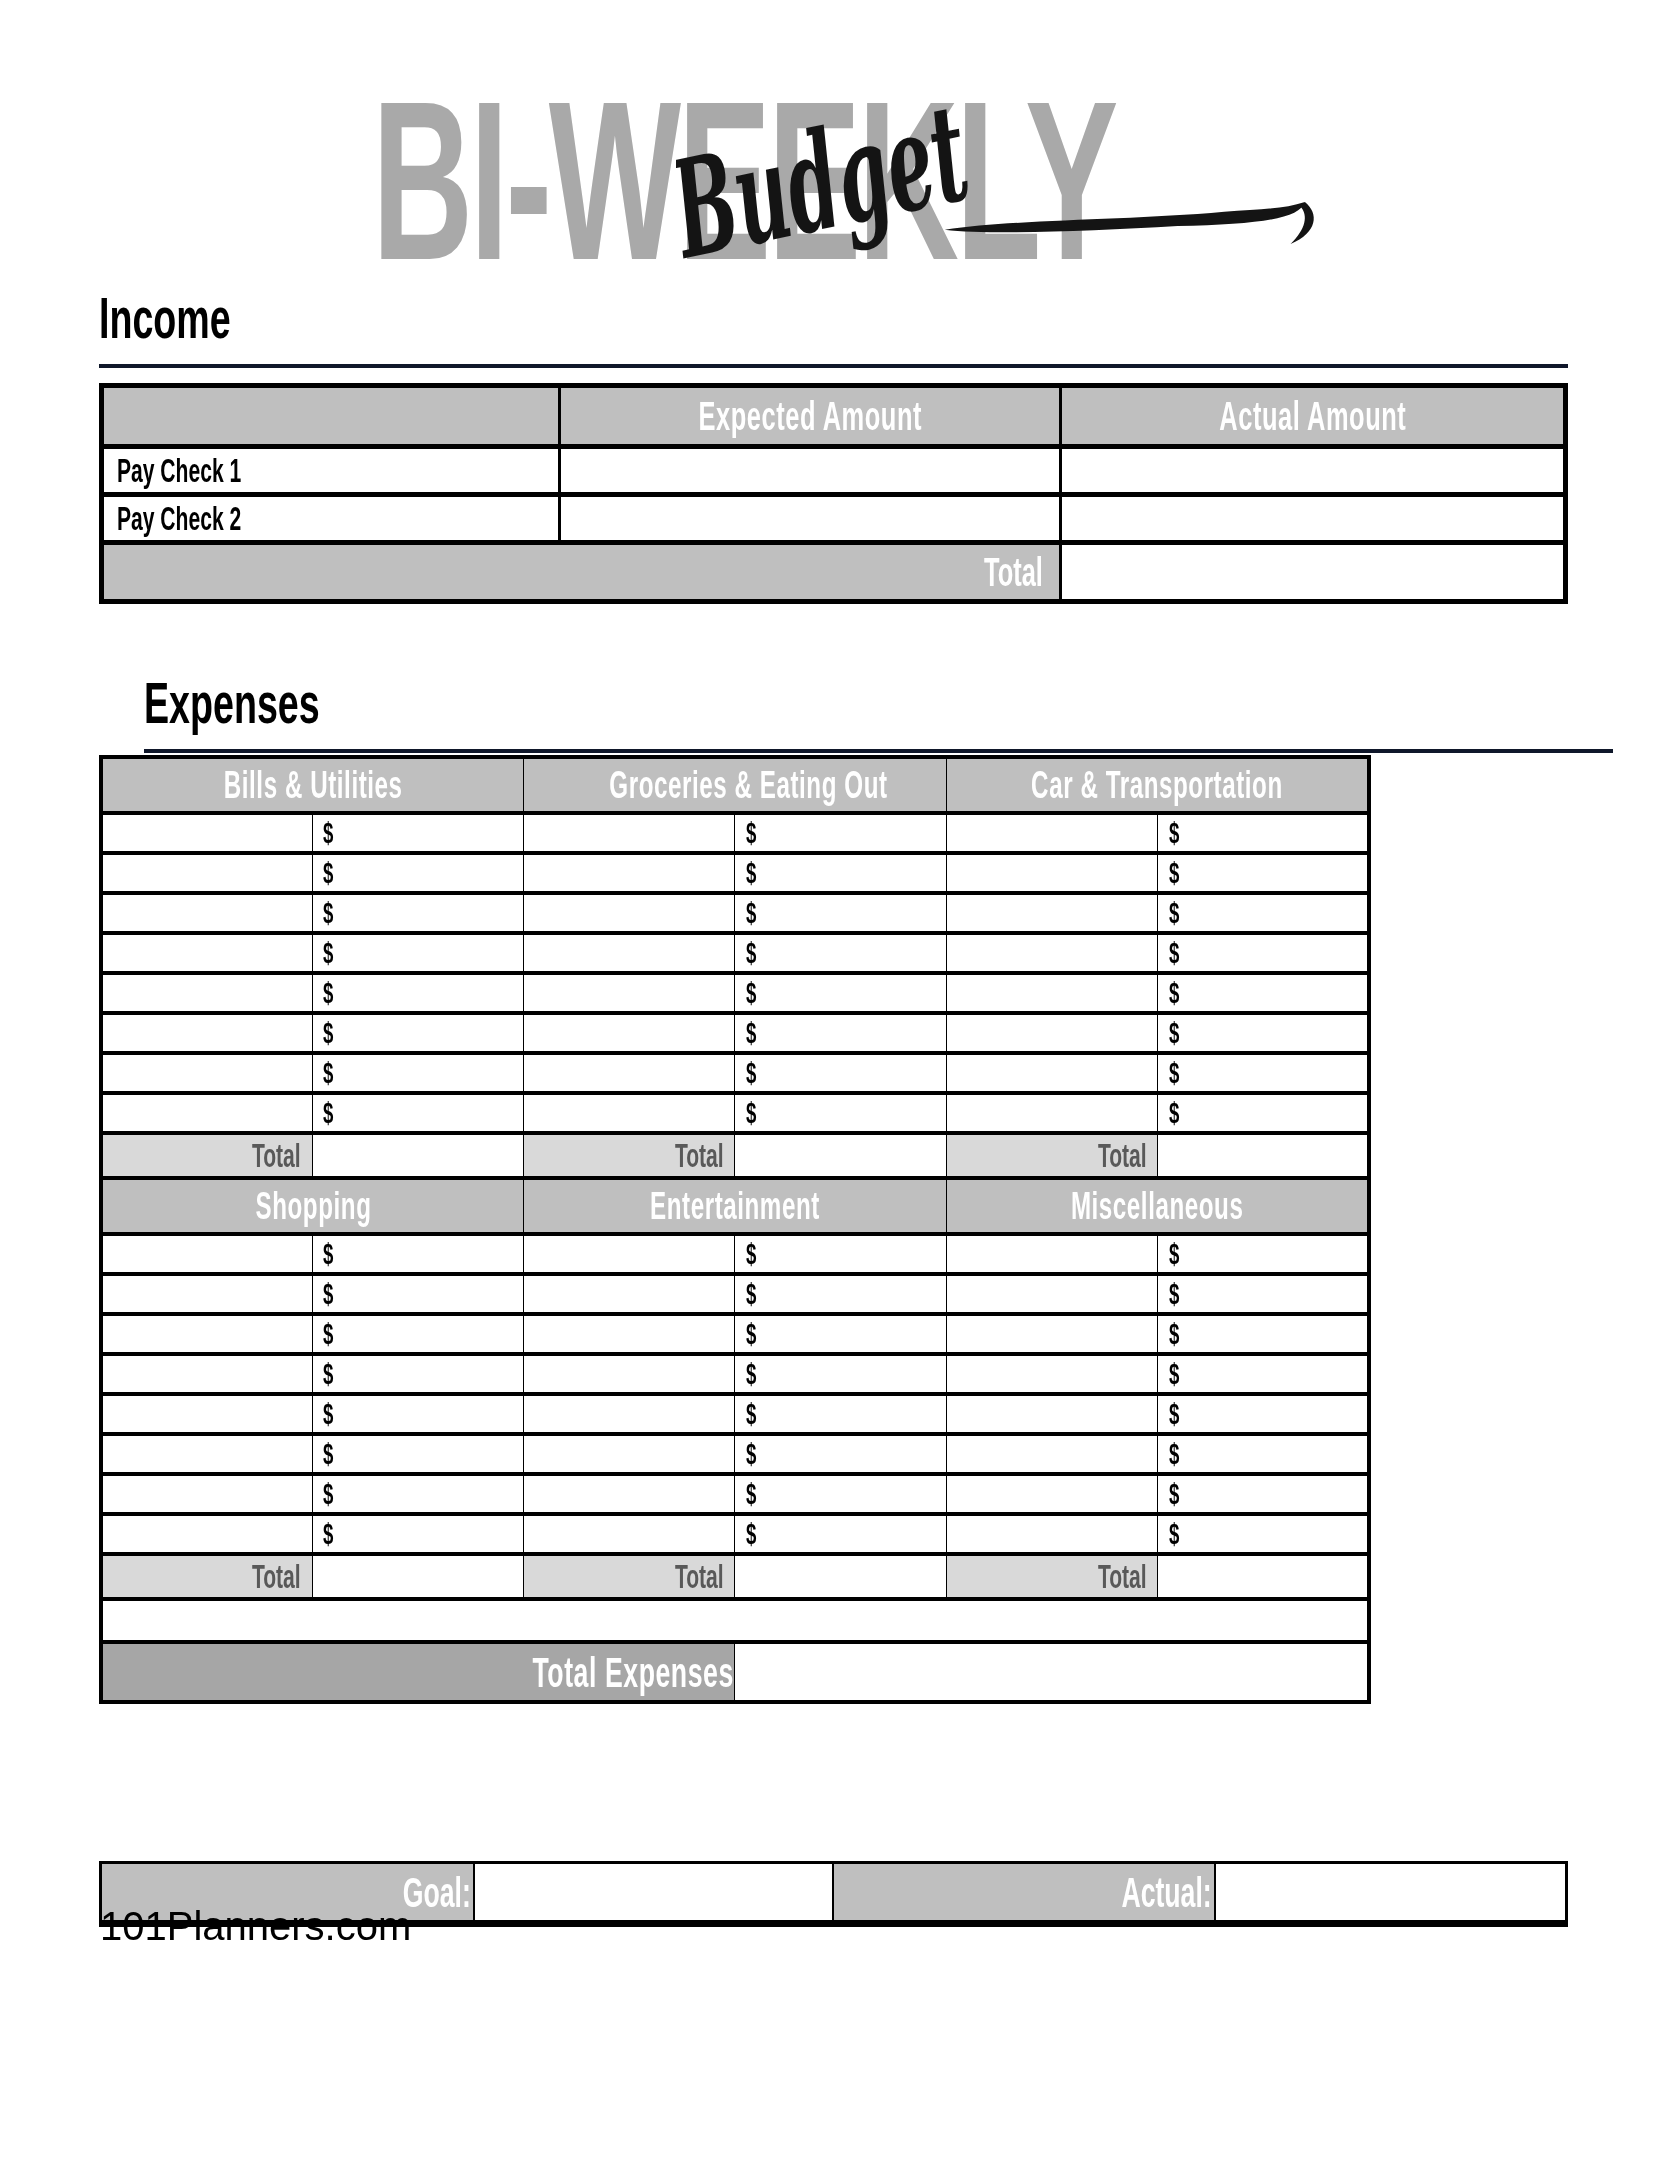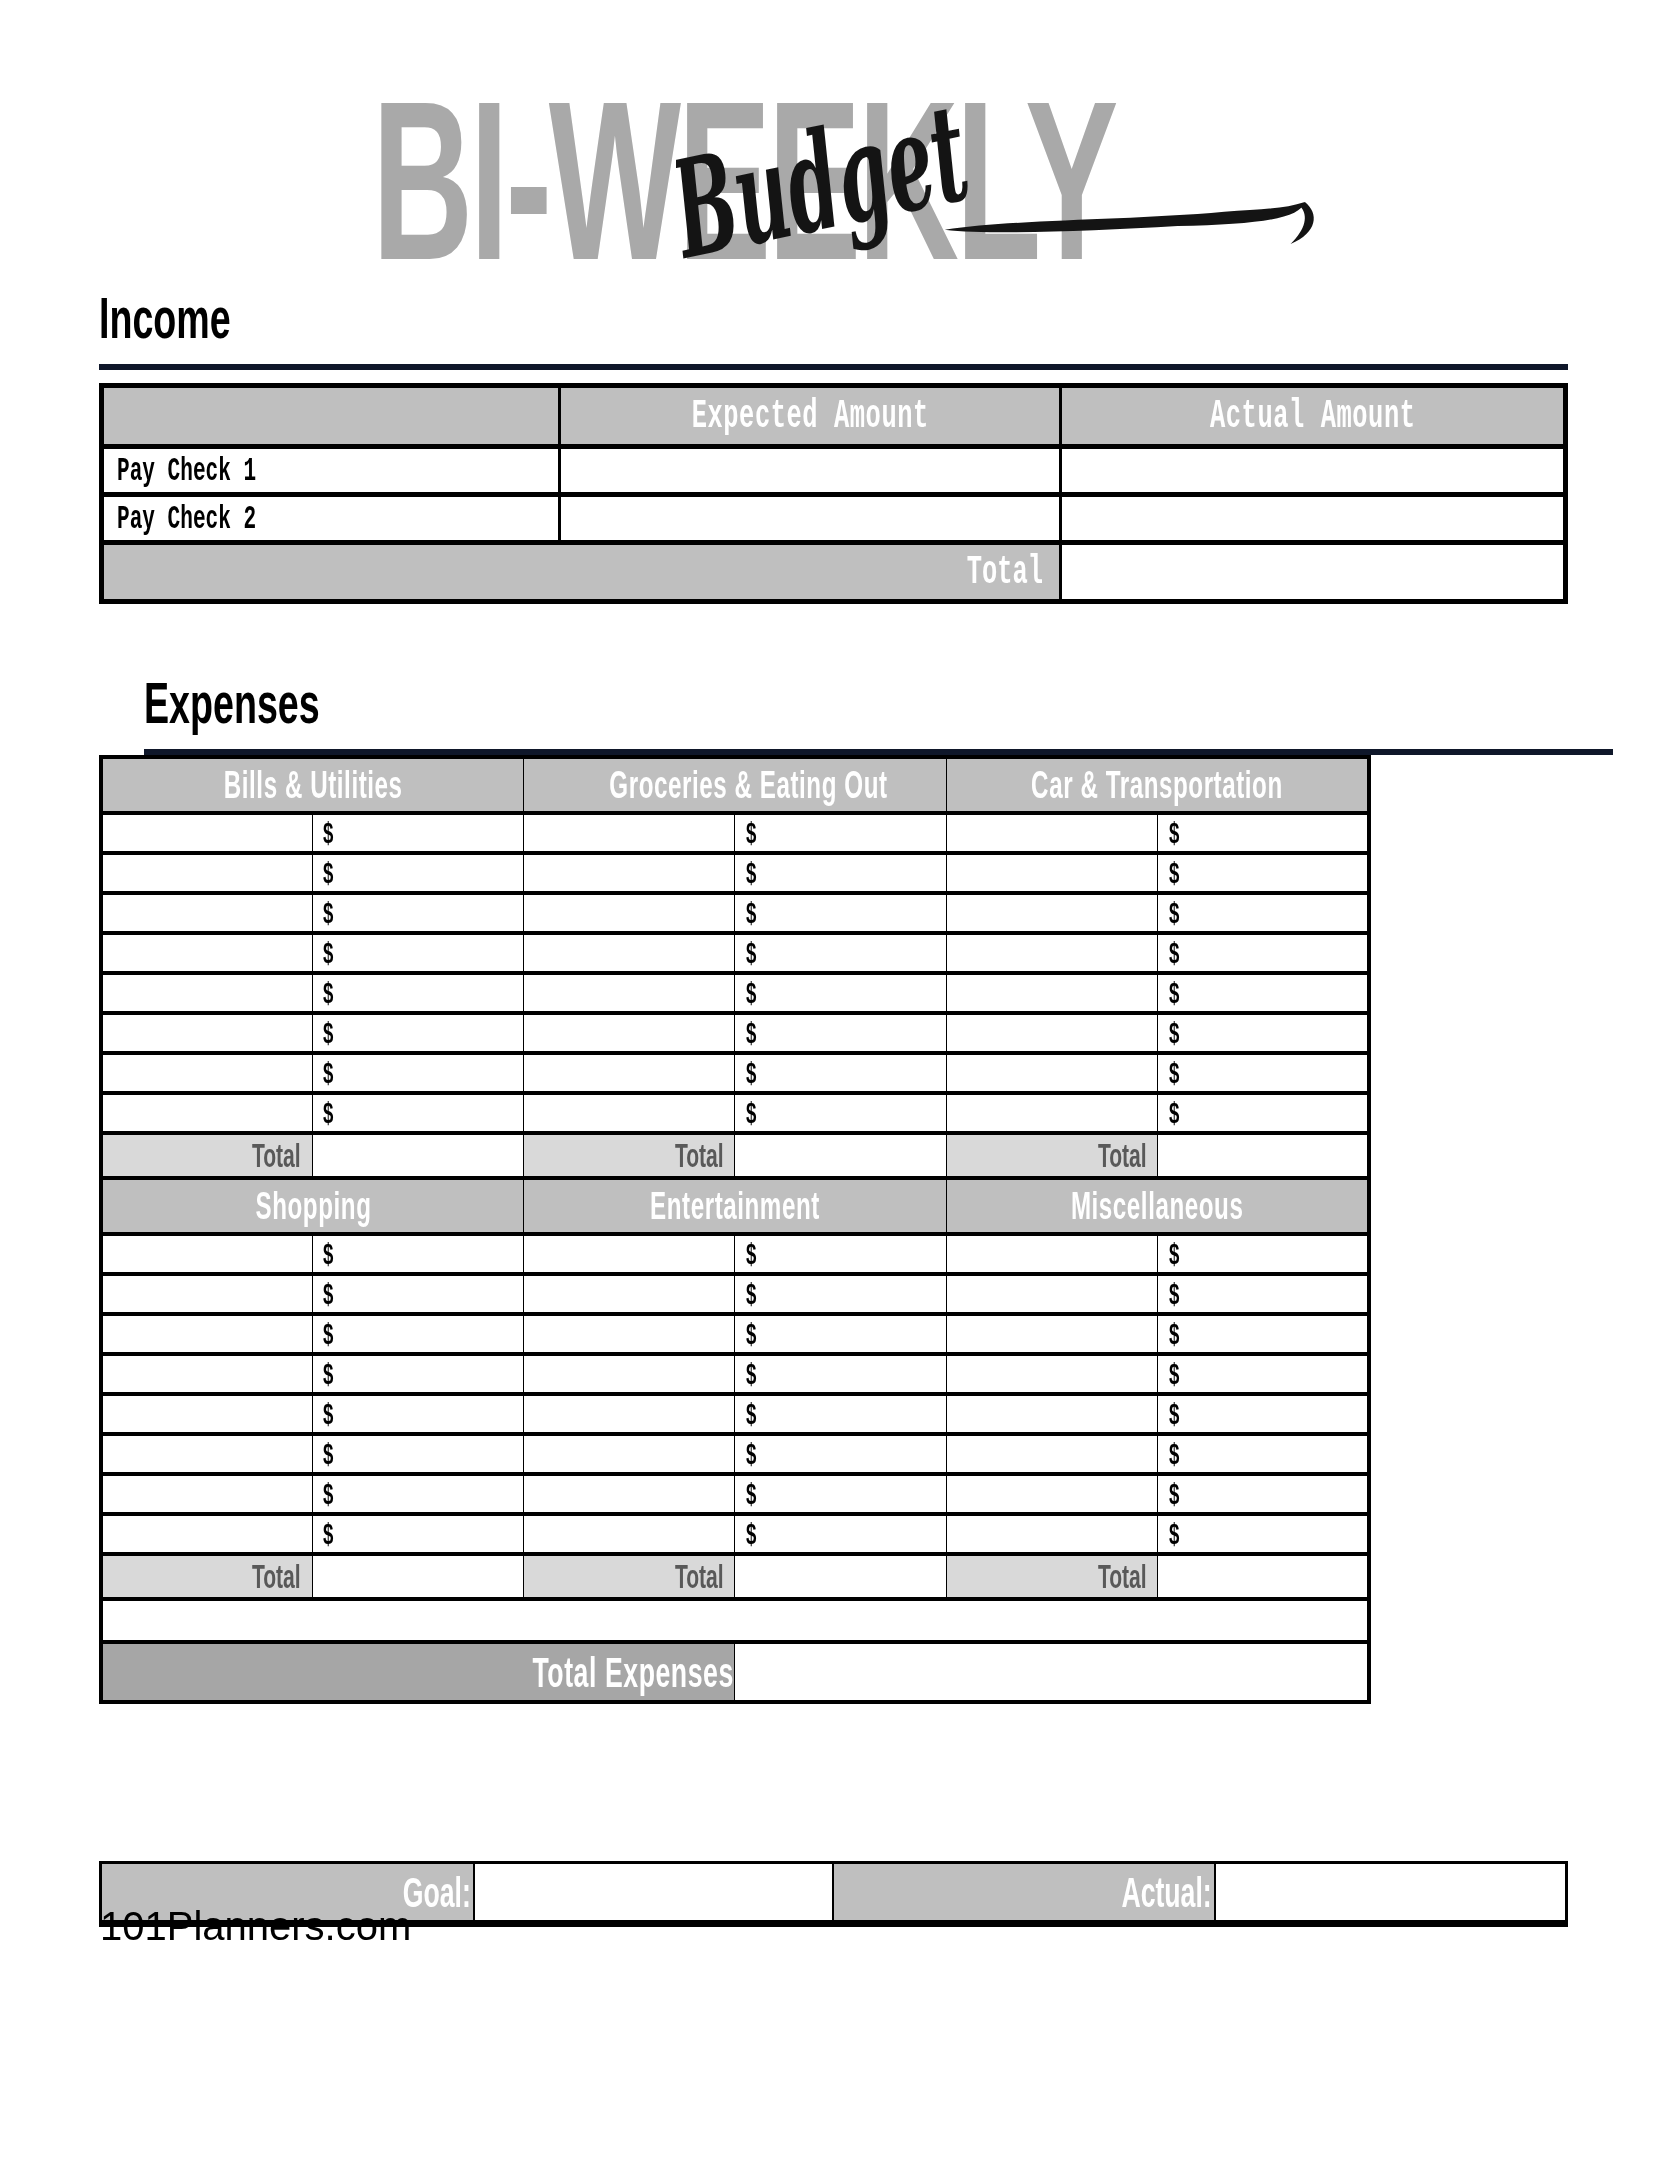--- a/index.html
+++ b/index.html
@@ -13,33 +13,33 @@
   .o-center{transform-origin:center center;}
 
   
   .title-main{position:absolute;left:372px;top:79px;font-size:226px;line-height:0.9;
               font-weight:bold;letter-spacing:-5.4px;color:var(--title_gray,#a9a9a9);
               display:inline-block;transform:scaleX(0.62);transform-origin:left top;}
   .script-svg{position:absolute;left:676px;top:88px;width:654px;height:278px;}
 
   
   .section-heading{position:absolute;left:99px;width:1469px;padding-bottom:12.5px;
-                   border-bottom:6px solid #0f172a;}
+                   border-bottom:4px solid #0f172a;}
   .section-heading .heading-text{font-size:57px;letter-spacing:0;color:#000;
                    transform:scaleX(0.66);transform-origin:left bottom;}
   #income-heading{top:285px;}
   #expenses-heading{top:670px;margin-left:45px;}
   #savings-heading{top:1775px;}
 
   
   table{border-collapse:collapse;table-layout:fixed;}
   td{padding:0;overflow:hidden;vertical-align:middle;}
 
   
-  .income-table{position:absolute;left:99px;top:383px;width:1469px;border:5.4px solid #000;font-family:Liberation Mono, monospace;}
+  .income-table{position:absolute;left:99px;top:383px;width:1469px;border:5.4px solid #000;}
   .income-table td{border:3.6px solid #000;border-top-width:5.4px;border-bottom-width:5.4px;}
   .inc-head td{background:var(--header_gray,#bfbfbf);height:56px;text-align:center;}
   .inc-head .cond{font-size:41px;color:#fff;letter-spacing:0.9px;}
   .inc-row td{height:43px;background:#fff;}
   .inc-label{padding-left:12.5px;text-align:left;margin-top:28px;}
   .inc-label .cond{font-size:34px;color:#000;}
   .inc-total-label{background:var(--header_gray,#bfbfbf);text-align:right;padding-right:16px;height:54px;}
   .inc-total-label .cond{font-size:41px;color:#fff;}
 
   

